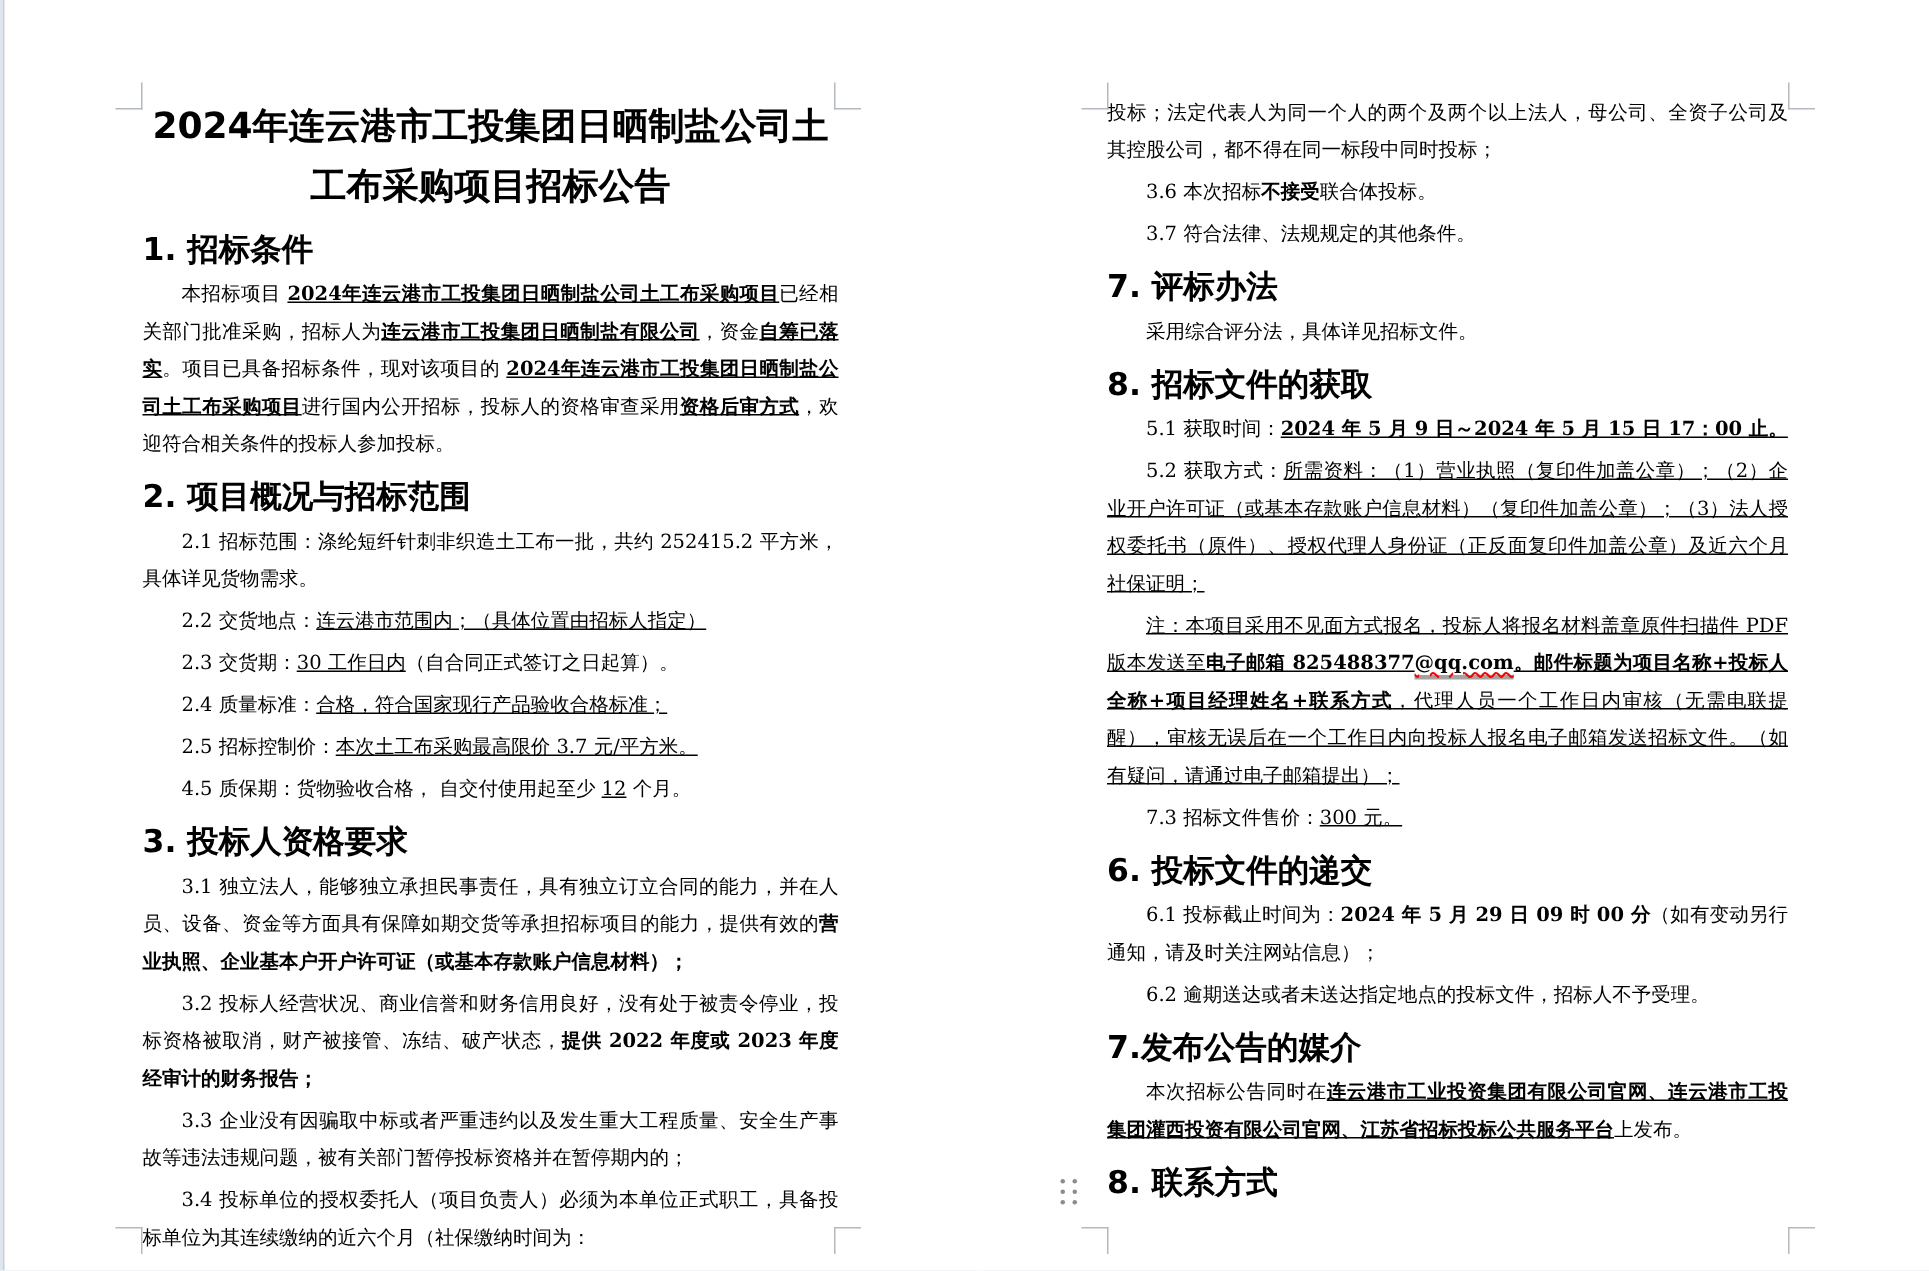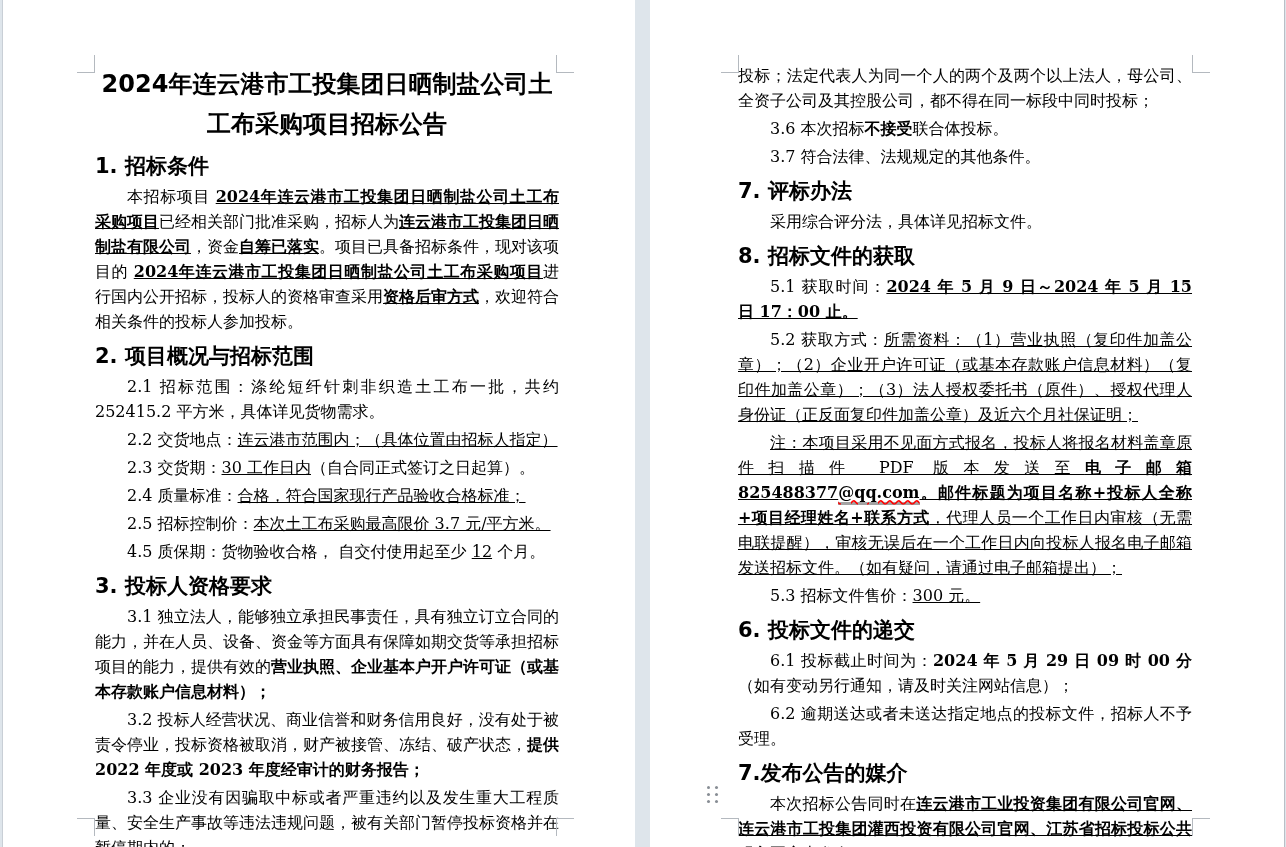--- a/index.html
+++ b/index.html
@@ -2,36 +2,36 @@
 <html><head>
 <meta charset="utf-8">
 <style>
   html,body{margin:0;padding:0;}
   body{
     width:1286px;height:847px;position:relative;overflow:hidden;
     background:#dee5eb;
     font-family:"DejaVu Serif","Liberation Serif",serif;
     color:#000;
   }
-  .page{position:absolute;top:0;height:847px;background:#fff;overflow:hidden;}
+  .page{position:absolute;top:0;height:847px;background:#fff;overflow:hidden;padding-left:21px;}
   #page-1{left:2px;width:632px;border-left:1px solid #c9cfd6;}
   #page-2{left:650px;width:634px;border-right:1px solid #b9bfc6;}
   .content{position:absolute;top:0;}
   #page-1 .content{left:92px;width:464px;}
   #page-2 .content{left:88px;width:454px;padding-top:60px;}
   .doc-title{
     font-family:"DejaVu Sans","Liberation Sans",sans-serif;
     font-weight:bold;font-size:24px;line-height:40px;
     text-align:center;margin:64px 0 10px;
   }
   .heading{
     font-family:"DejaVu Sans","Liberation Sans",sans-serif;
     font-weight:bold;font-size:21px;line-height:23px;margin:11px 0 6px;
   }
-  .para{font-size:16px;line-height:25px;text-align:justify;text-indent:2em;margin:3px 0;}
+  .para{font-size:13px;line-height:25px;text-align:justify;text-indent:2em;margin:3px 0;}
   .para.flush{text-indent:0;}
   .run.b{font-weight:bold;}
   .run.u{text-decoration:underline;}
   .run.sq{text-decoration:underline red wavy;border-bottom:3px solid #a3a3a3;}
   
   .mark{position:absolute;width:17px;height:17px;pointer-events:none;}
   .mark.tl{border-right:1px solid #b4b9bf;border-bottom:1px solid #b4b9bf;}
   .mark.tr{border-left:1px solid #b4b9bf;border-bottom:1px solid #b4b9bf;}
   .mark.bl{border-right:1px solid #b4b9bf;border-top:1px solid #b4b9bf;}
   .mark.br{border-left:1px solid #b4b9bf;border-top:1px solid #b4b9bf;}
@@ -69,21 +69,21 @@
   <div class="content">
       <div class="para flush"><span class="run">投标；法定代表人为同一个人的两个及两个以上法人，母公司、全资子公司及其控股公司，都不得在同一标段中同时投标；</span></div>
       <div class="para"><span class="run">3.6 本次招标</span><span class="run b">不接受</span><span class="run">联合体投标。</span></div>
       <div class="para"><span class="run">3.7 符合法律、法规规定的其他条件。</span></div>
       <div class="heading"><span class="run">7.  评标办法</span></div>
       <div class="para"><span class="run">采用综合评分法，具体详见招标文件。</span></div>
       <div class="heading"><span class="run">8.  招标文件的获取</span></div>
       <div class="para"><span class="run">5.1 获取时间：</span><span class="run b u">2024 年 5 月 9 日～2024 年 5 月 15 日 17：00 止。</span></div>
       <div class="para"><span class="run">5.2 获取方式：</span><span class="run u">所需资料：（1）营业执照（复印件加盖公章）；（2）企业开户许可证（或基本存款账户信息材料）（复印件加盖公章）；（3）法人授权委托书（原件）、授权代理人身份证（正反面复印件加盖公章）及近六个月社保证明；</span></div>
       <div class="para"><span class="run u">注：本项目采用不见面方式报名，投标人将报名材料盖章原件扫描件 PDF 版本发送至</span><span class="run b u">电子邮箱 825488377</span><span class="run b u sq">@qq.com</span><span class="run b u">。邮件标题为项目名称+投标人全称+项目经理姓名+联系方式</span><span class="run u">，代理人员一个工作日内审核（无需电联提醒），审核无误后在一个工作日内向投标人报名电子邮箱发送招标文件。（如有疑问，请通过电子邮箱提出）；</span></div>
-      <div class="para"><span class="run">5.3 招标文件售价：</span><span class="run u">300 元。</span></div>
+      <div class="para"><span class="run">7.3 招标文件售价：</span><span class="run u">300 元。</span></div>
       <div class="heading"><span class="run">6.  投标文件的递交</span></div>
       <div class="para"><span class="run">6.1 投标截止时间为：</span><span class="run b">2024 年 5 月 29 日 09 时 00 分</span><span class="run">（如有变动另行通知，请及时关注网站信息）；</span></div>
       <div class="para"><span class="run">6.2 逾期送达或者未送达指定地点的投标文件，招标人不予受理。</span></div>
       <div class="heading"><span class="run">7.发布公告的媒介</span></div>
       <div class="para"><span class="run">本次招标公告同时在</span><span class="run b u">连云港市工业投资集团有限公司官网、连云港市工投集团灌西投资有限公司官网、江苏省招标投标公共服务平台</span><span class="run">上发布。</span></div>
       <div class="heading"><span class="run">8.  联系方式</span></div>
     </div>
 </div>
 
 <div class="mark tl" style="left:77px;top:55px;"></div>

